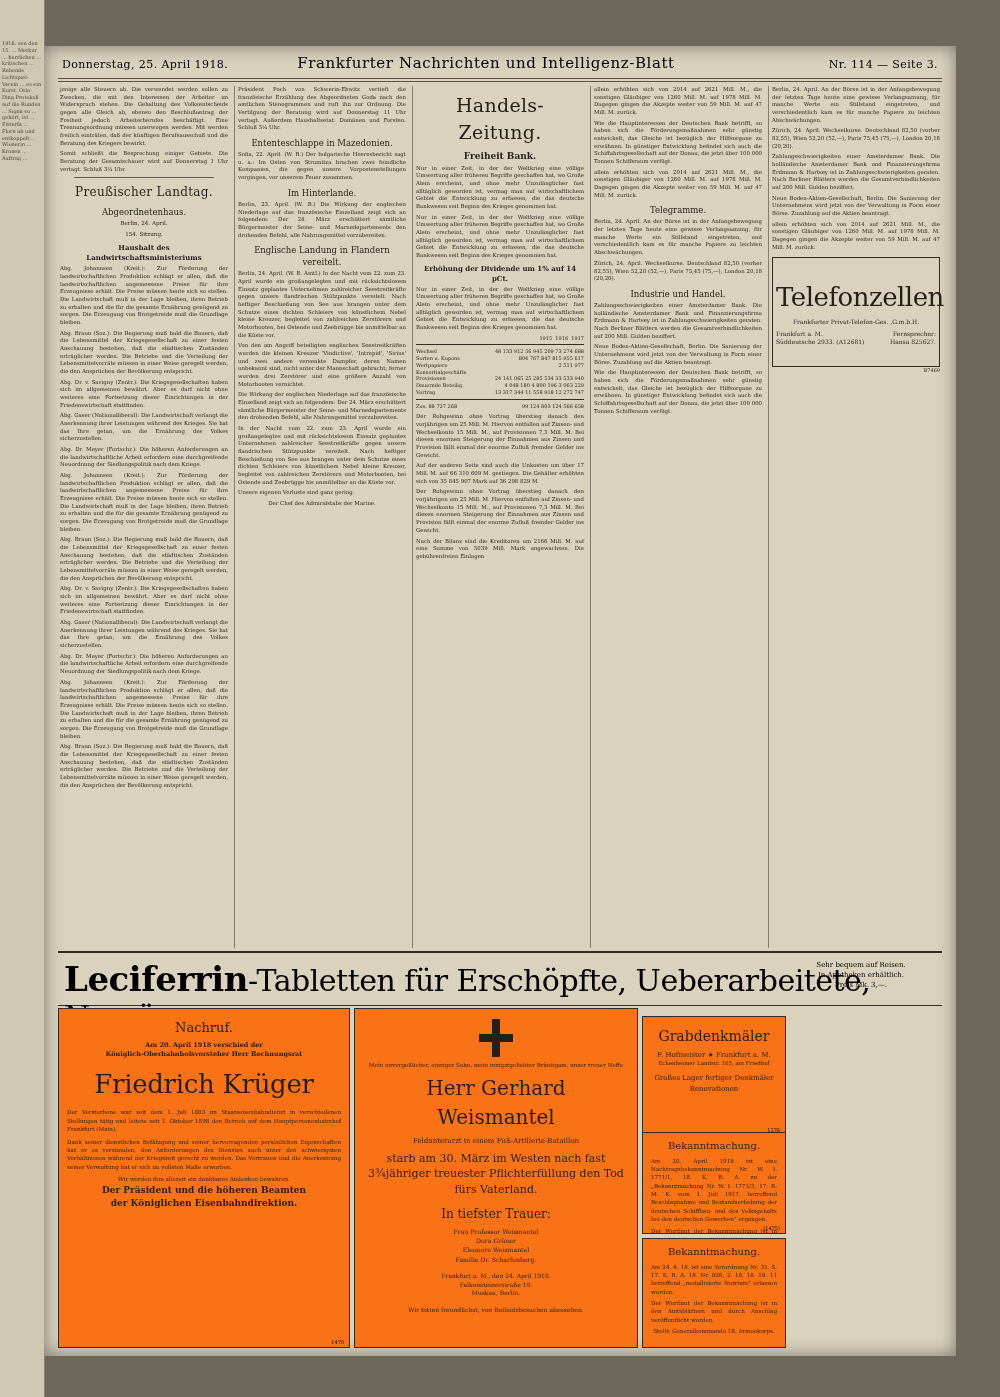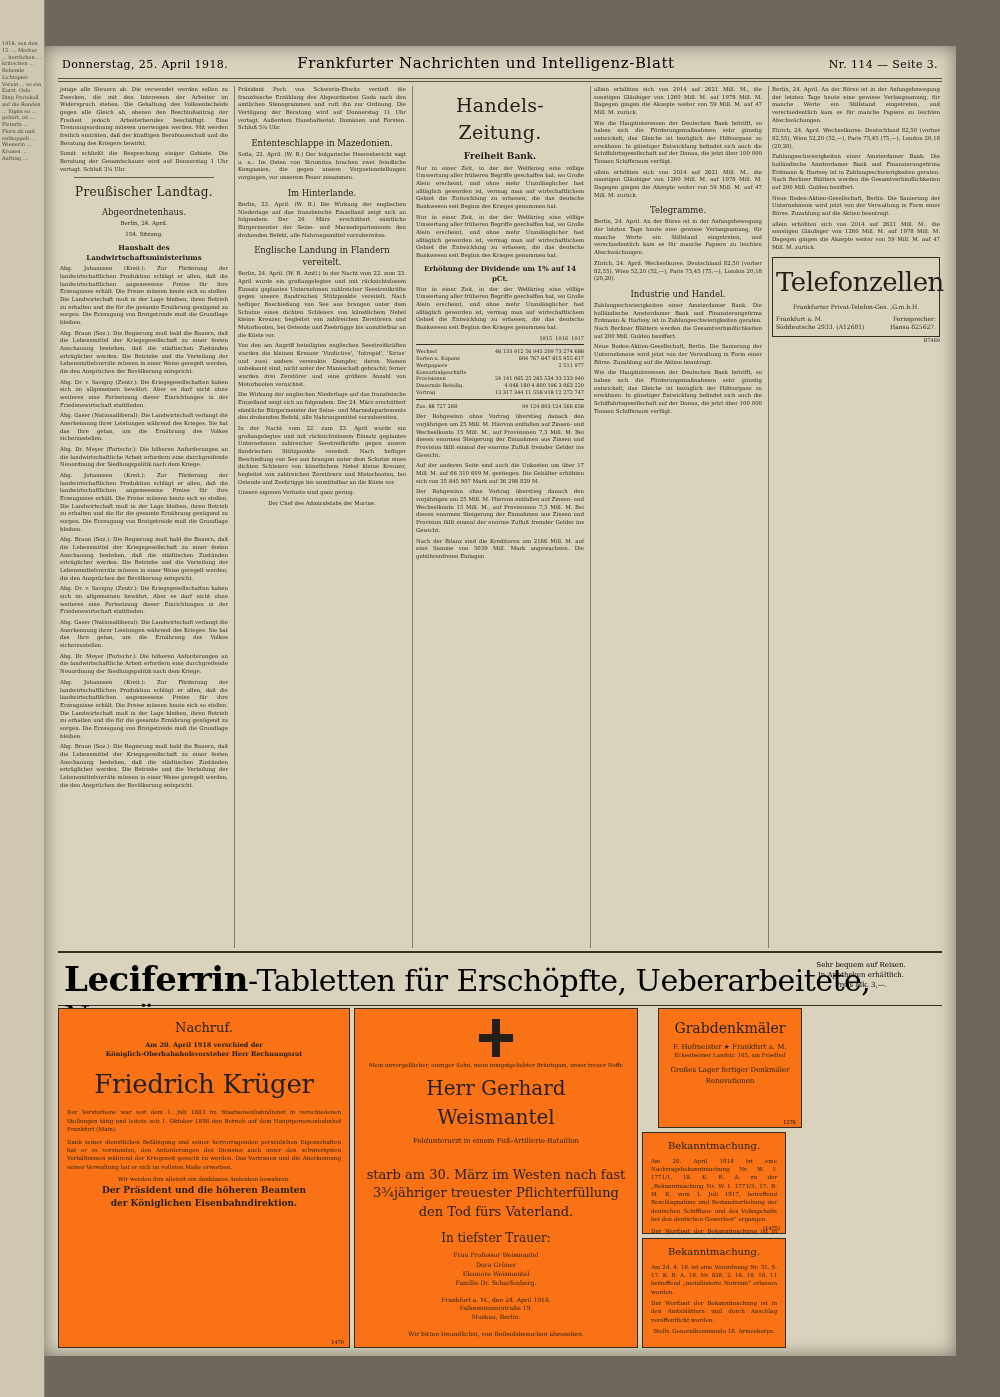--- a/index.html
+++ b/index.html
@@ -34,21 +34,21 @@
   
   .adband{position:absolute;left:14px;top:905px;width:884px;height:52px;border-top:2px solid #332d24;border-bottom:1px solid #332d24;}
   .adband .big{position:absolute;left:6px;top:6px;font-size:30px;letter-spacing:-.5px;}
   .adband .big b{font-size:34px;}
   .adband .rightnote{position:absolute;right:6px;top:8px;width:150px;text-align:center;font-size:7px;line-height:1.4;}
   
   .ads{position:absolute;left:14px;top:962px;width:884px;height:380px;}
   .adbox{position:absolute;border:1px solid #332d24;background:#f97316;overflow:hidden;}
   .a1{left:0;top:0;width:290px;height:338px;}
   .a2{left:296px;top:0;width:282px;height:338px;}
-  .a3{left:584px;top:0;width:142px;height:118px;margin-left:16px;}
+  .a3{left:584px;top:8px;width:142px;height:118px;}
   .a4{left:584px;top:124px;width:142px;height:100px;}
   .a5{left:584px;top:230px;width:142px;height:108px;}
   .adinner{padding:6px 8px;text-align:center;font-size:6px;line-height:1.45;color:#241f18;}
   .nm{font-size:13px;margin:4px 0 3px;}
   .big-name{font-size:26px;margin:6px 0 5px;letter-spacing:-.3px;}
   .big-name2{font-size:20px;margin:5px 16px 4px;}
   .sm{font-size:5.6px;line-height:1.5;text-align:justify;}
   .cn{font-size:6.2px;line-height:1.5;}
   .num{position:absolute;right:5px;bottom:2px;font-size:5px;}
   .tel{font-size:26px;letter-spacing:-.5px;margin:2px 0 2px;}
@@ -161,21 +161,21 @@
         <p>Neue Boden-Aktien-Gesellschaft, Berlin. Die Sanierung der Unternehmens wird jetzt von der Verwaltung in Form einer Börse. Zuzahlung auf die Aktien beantragt.</p>
         <p>Wie die Hauptinteressen der Deutschen Bank betrifft, so haben sich die Förderungsmaßnahmen sehr günstig entwickelt, das Gleiche ist bezüglich der Hilfsorgane zu erwähnen. In günstiger Entwicklung befindet sich auch die Schiffahrtsgesellschaft auf der Donau, die jetzt über 100 000 Tonnen Schiffsraum verfügt.</p>
       </div>
 
       <div class="col c5">
         <p>Berlin, 24. April. An der Börse ist in der Anfangsbewegung der letzten Tage heute eine gewisse Verlangsamung, für manche Werte ein Stillstand eingetreten, und verschiedentlich kam es für manche Papiere zu leichten Abschwächungen.</p>
         <p>Zürich, 24. April. Wechselkurse. Deutschland 82,50 (vorher 82,55), Wien 52,20 (52,—), Paris 75,45 (75,—), London 20,18 (20,20).</p>
         <p>Zahlungsschwierigkeiten einer Amsterdamer Bank. Die holländische Amsterdamer Bank und Finanzierungsfirma Erdmann &amp; Hartsey ist in Zahlungsschwierigkeiten geraten. Nach Berliner Blättern werden die Gesamtverbindlichkeiten auf 200 Mill. Gulden beziffert.</p>
         <p>Neue Boden-Aktien-Gesellschaft, Berlin. Die Sanierung der Unternehmens wird jetzt von der Verwaltung in Form einer Börse. Zuzahlung auf die Aktien beantragt.</p>
         <p>allein erhöhten sich von 2014 auf 2621 Mill. M., die sonstigen Gläubiger von 1260 Mill. M. auf 1978 Mill. M. Dagegen gingen die Akzepte weiter von 59 Mill. M. auf 47 Mill. M. zurück.</p>
-        <div style="border:1px solid #332d24;padding:4px 3px;text-align:center;margin-top:6px;position:relative;">
+        <div style="border:1px solid #332d24;padding:19px 3px;text-align:center;margin-top:6px;position:relative;">
           <div class="tel">Telefonzellen</div>
           <div style="font-size:6px">Frankfurter Privat-Telefon-Ges. ,G.m.b.H.</div>
           <div style="font-size:6px;display:flex;justify-content:space-between;margin-top:3px">
             <span>Frankfurt a. M.</span>
             <span>Fernsprecher:</span>
           </div>
           <div style="font-size:6px;display:flex;justify-content:space-between">
             <span>Süddeutsche 2933.  (A12681)</span>
             <span>Hansa 825627.</span>
           </div>
@@ -212,21 +212,21 @@
         </div>
         <div class="num">1470</div>
       </div>
 
       <div class="adbox a2">
         <div class="adinner">
           <div class="ek"></div>
           <div class="sm" style="text-align:center">Mein unvergeßlicher, einziger Sohn, mein innigstgeliebter Bräutigam, unser treuer Neffe</div>
           <div class="big-name2">Herr Gerhard Weismantel</div>
           <div style="font-size:7px">Feldunterarzt in einem Fuß-Artillerie-Bataillon</div>
-          <div style="font-size:13px;margin-top:19px">starb am 30. März im Westen nach fast 3¾jähriger treuester Pflichterfüllung den Tod fürs Vaterland.</div>
+          <div style="font-size:11px;margin-top:4px">starb am 30. März im Westen nach fast 3¾jähriger treuester Pflichterfüllung den Tod fürs Vaterland.</div>
           <div style="font-size:12px;margin-top:8px">In tiefster Trauer:</div>
           <div class="cn" style="margin-top:3px">Frau Professor Weismantel</div>
           <div class="cn">Dora Grüner</div>
           <div class="cn">Eleonore Weismantel</div>
           <div class="cn">Familie Dr. Scharfenberg.</div>
           <div style="font-size:6px;margin-top:8px">Frankfurt a. M., den 24. April 1918.</div>
           <div style="font-size:6px">Falkensteinerstraße 19.</div>
           <div style="font-size:6px">Muskau, Berlin.</div>
           <div style="font-size:6px;margin-top:8px">Wir bitten freundlichst, von Beileidsbesuchen abzusehen.</div>
         </div>

